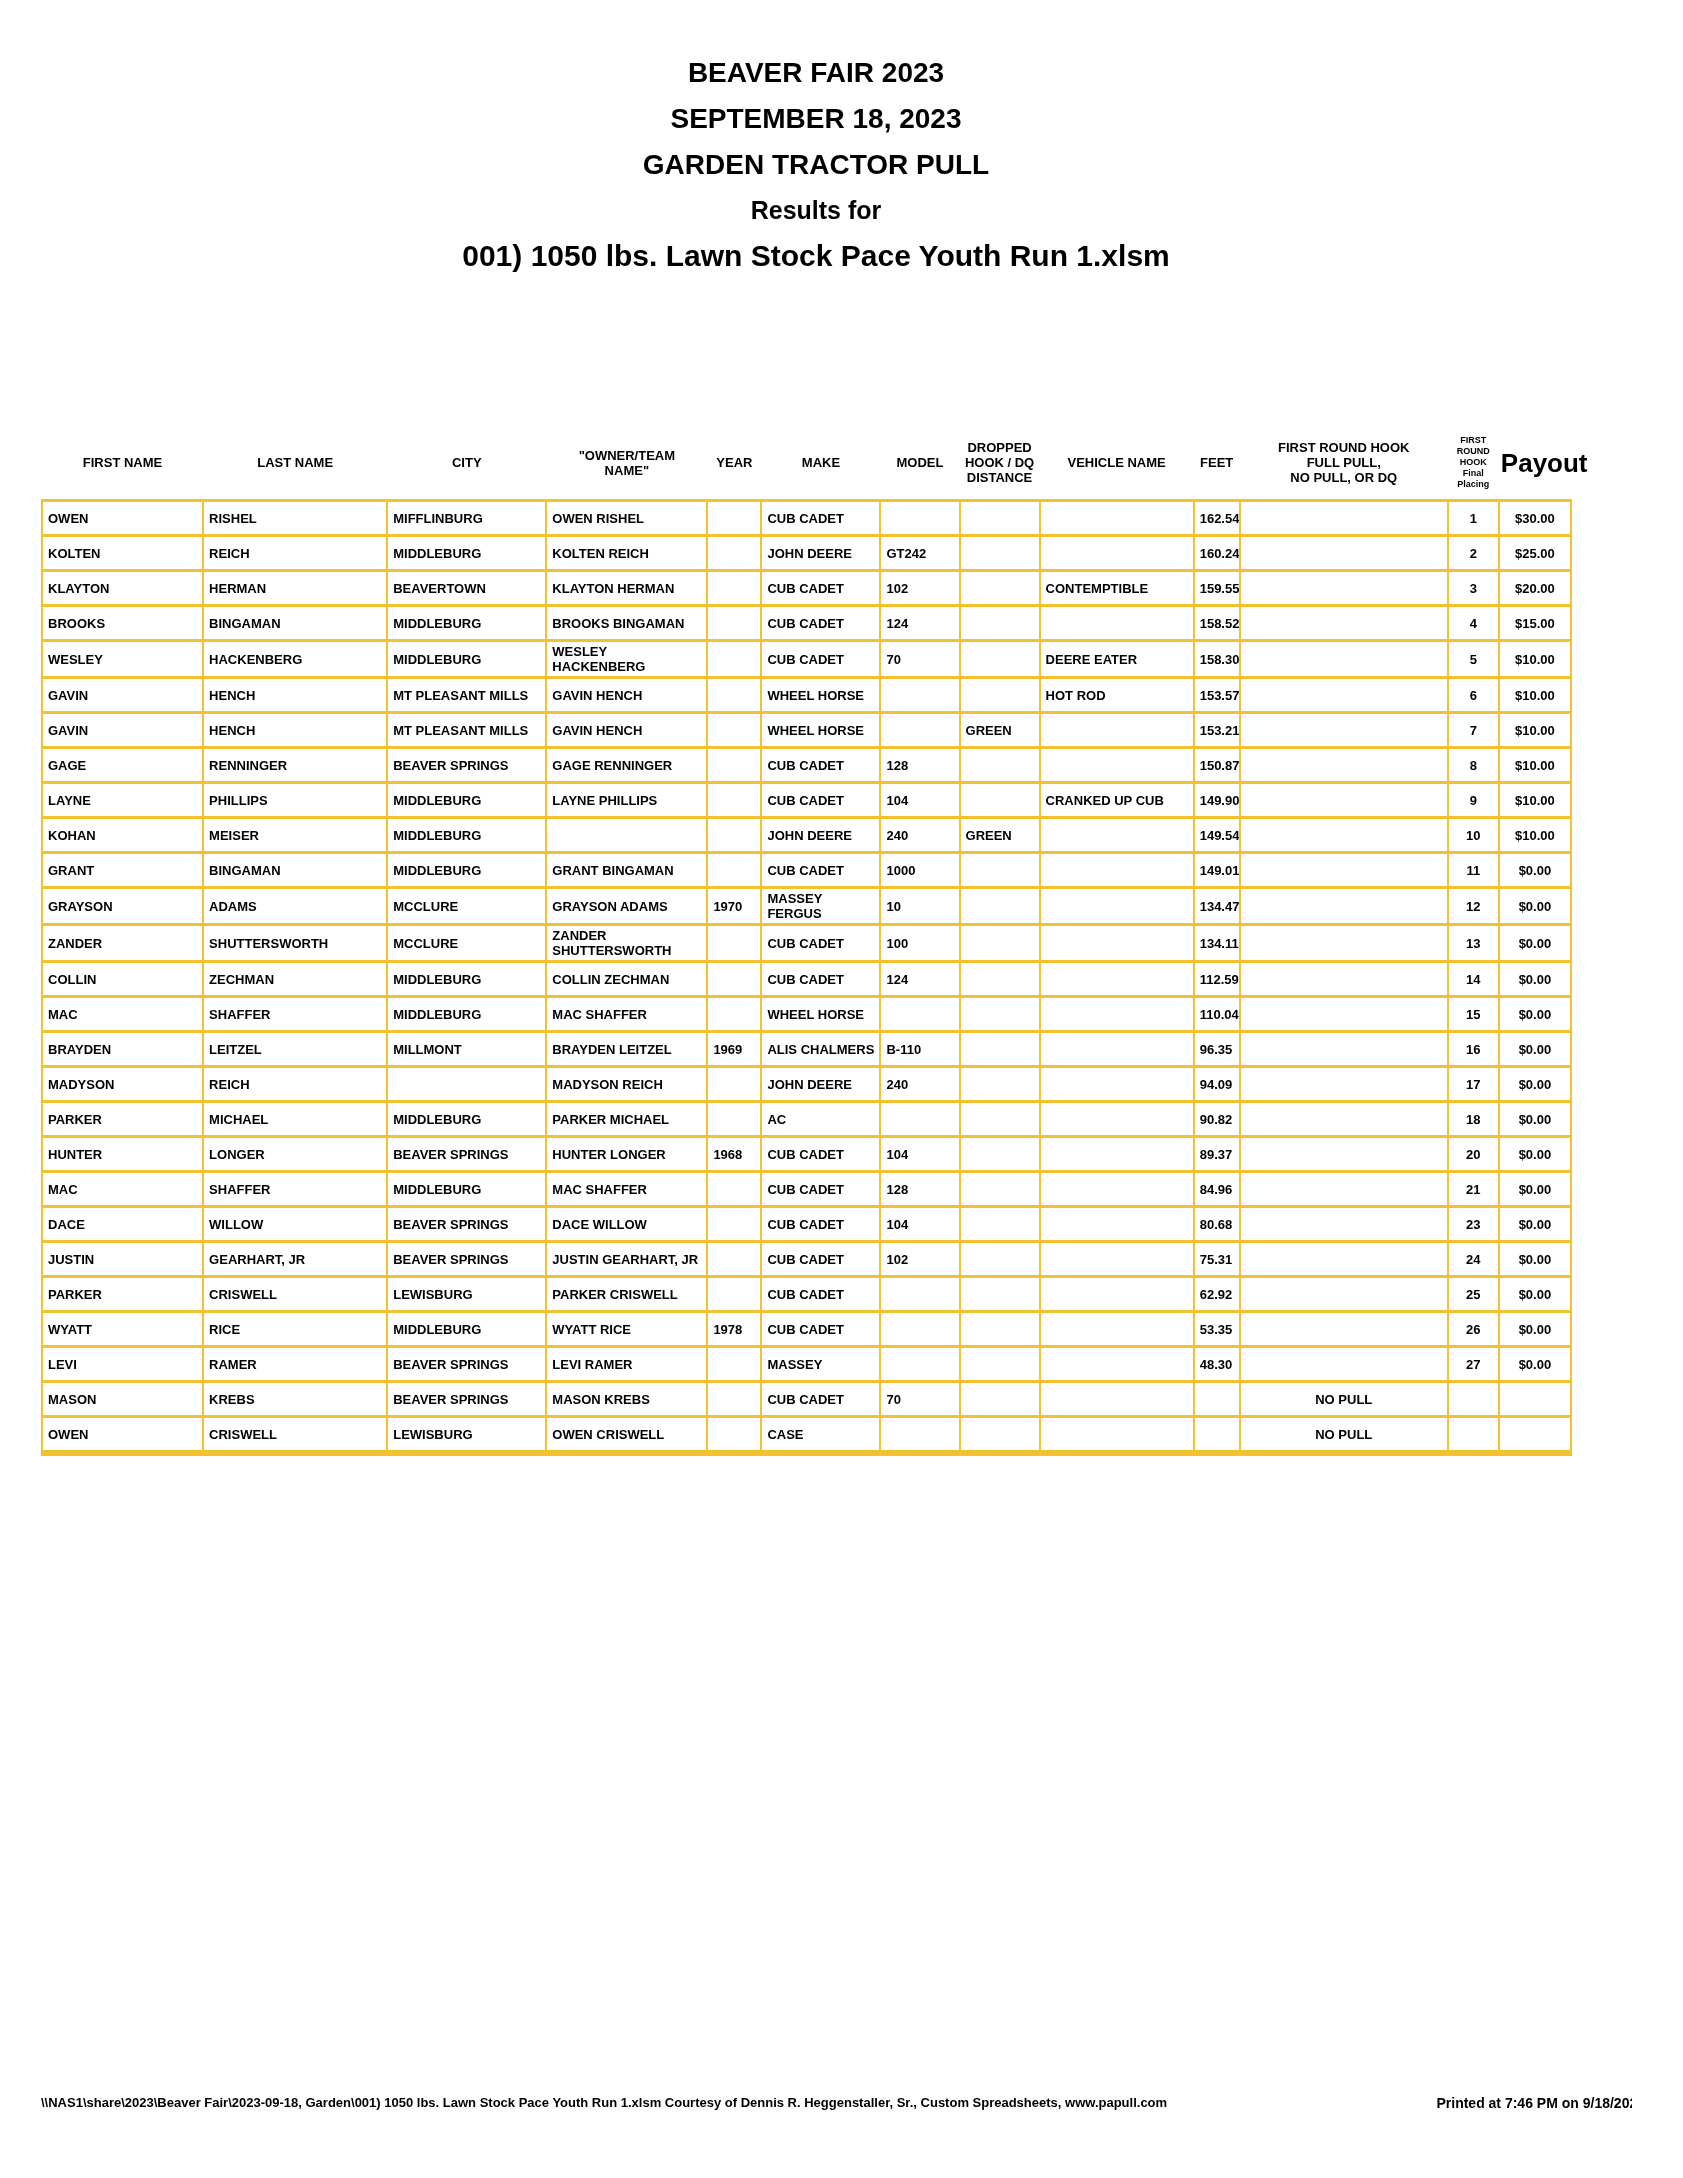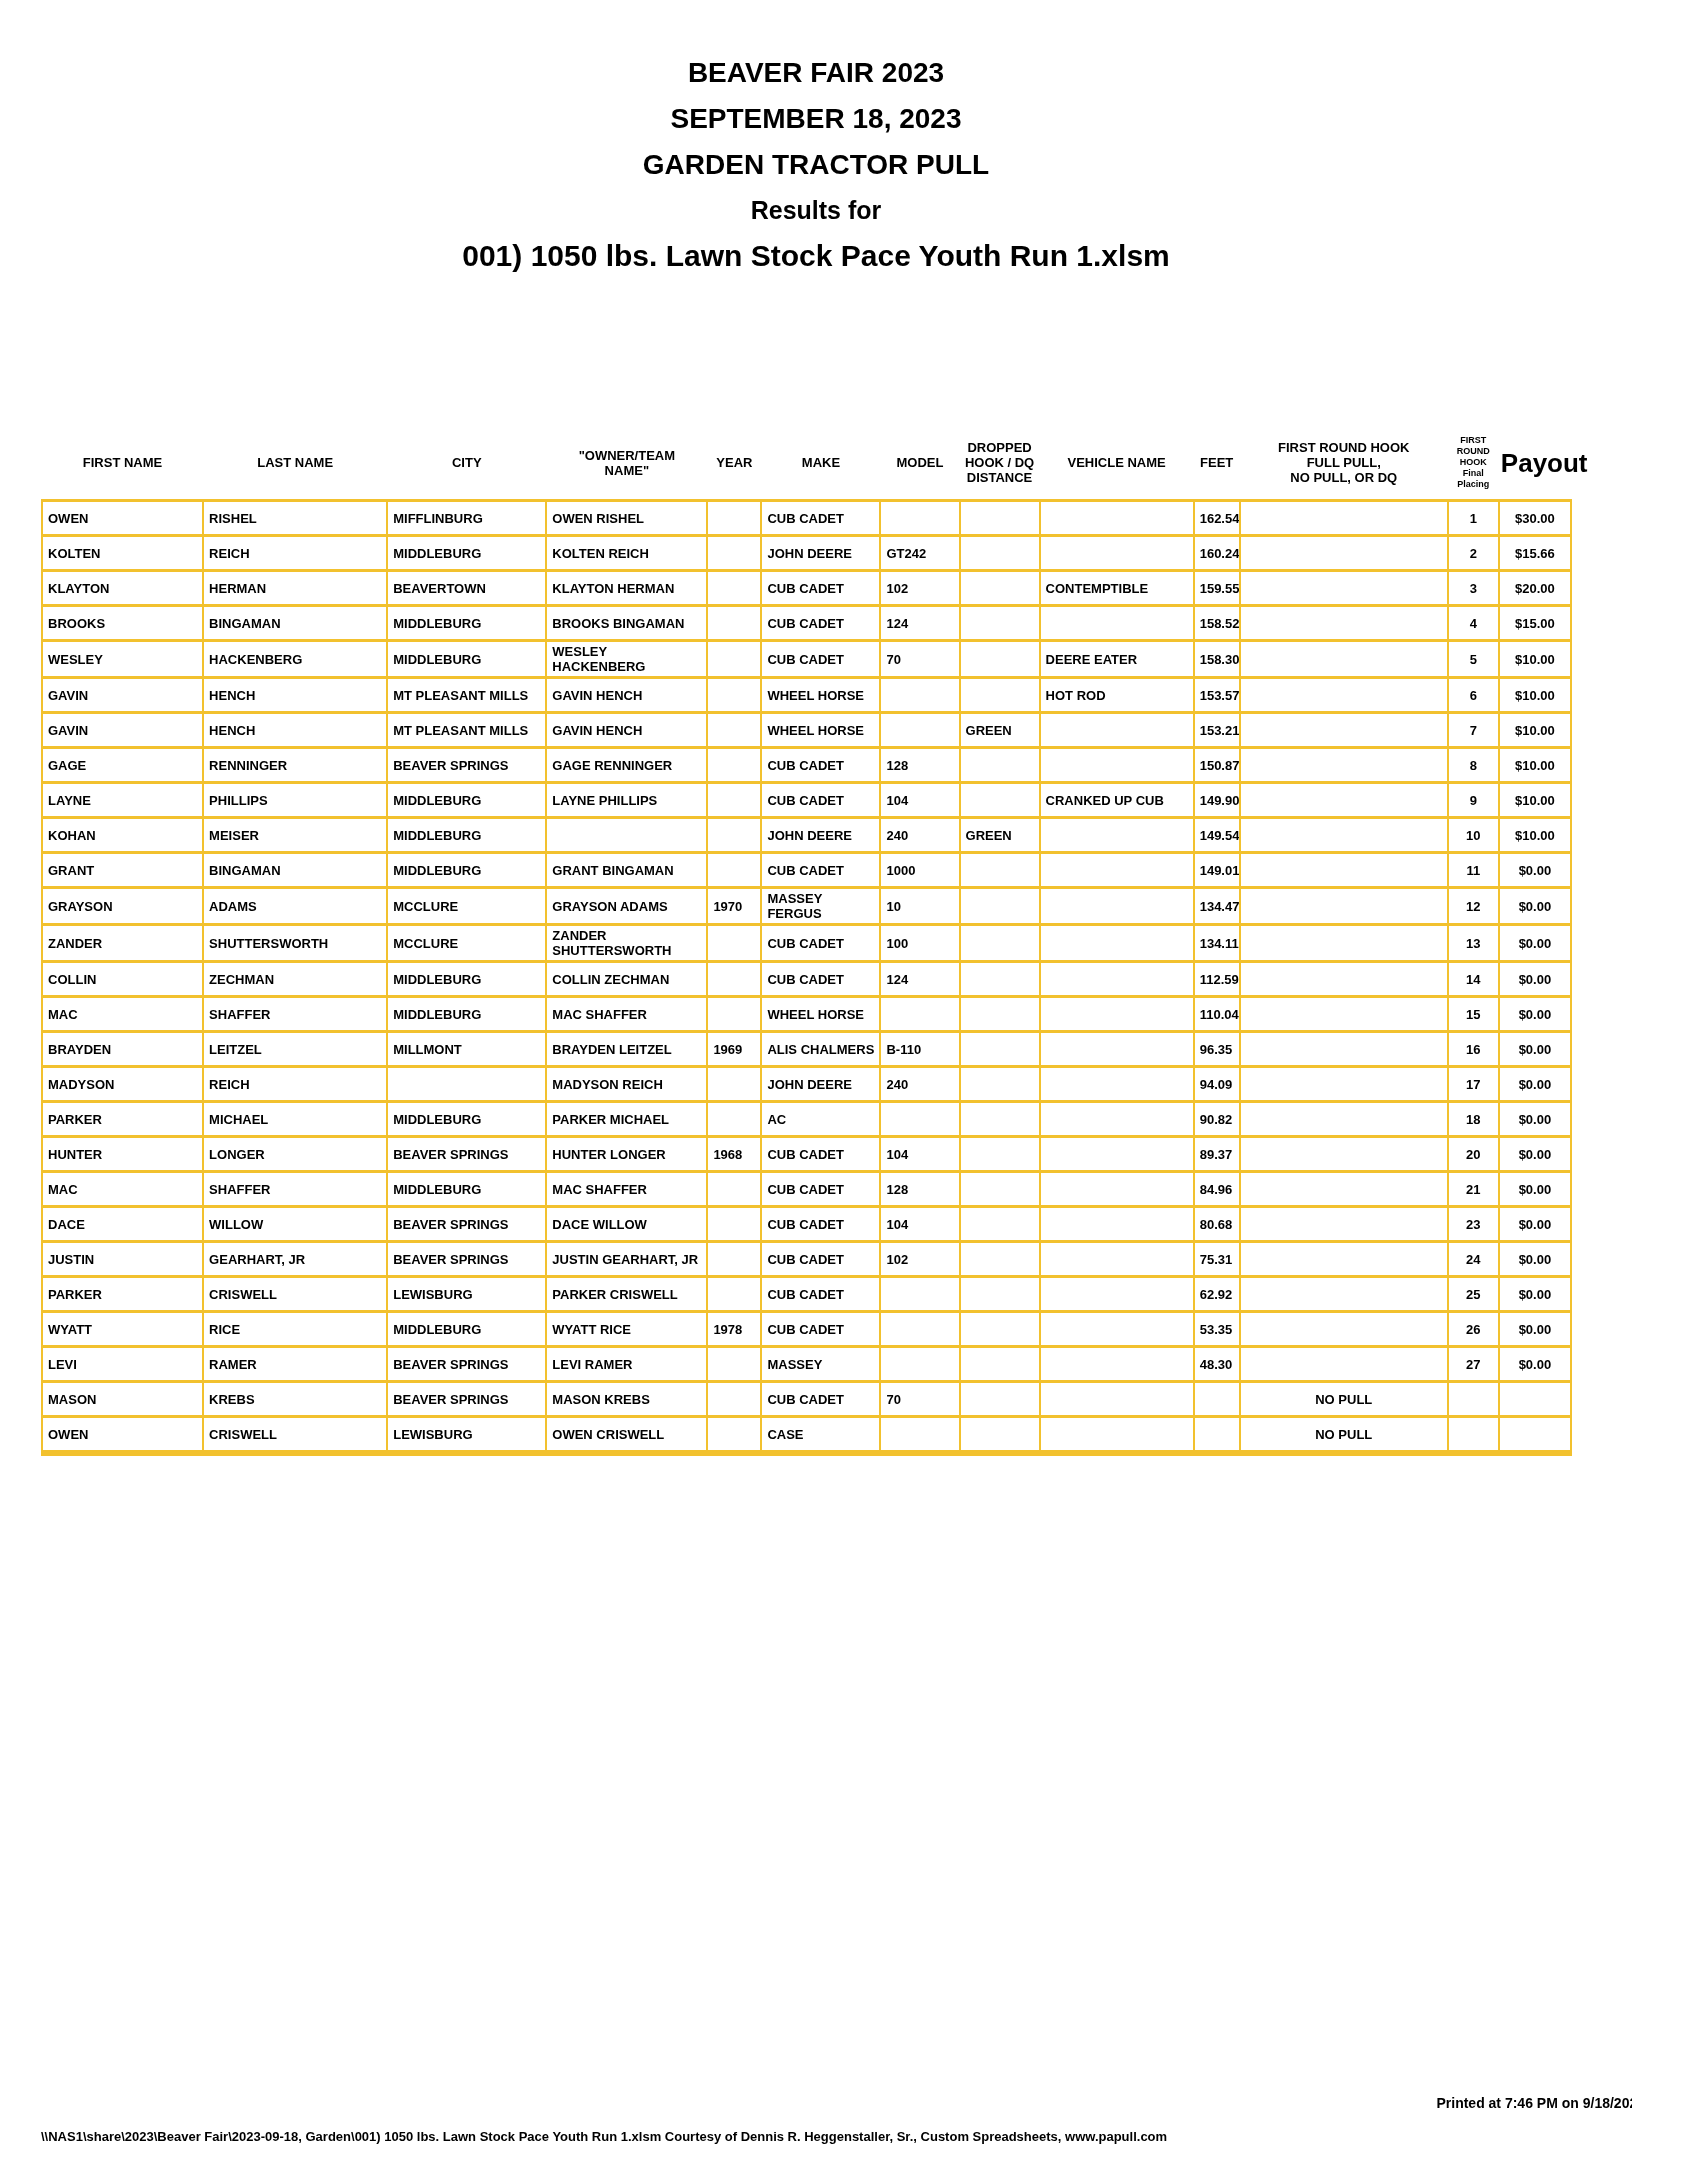--- a/index.html
+++ b/index.html
@@ -36,21 +36,21 @@
     padding:2px 5px;height:28px;vertical-align:middle;
     line-height:15px;overflow:hidden;
   }
   table.results td.center{text-align:center;}
   table.results tbody tr:last-child td{border-bottom-width:6px;}
 
   .footer{
     position:absolute;top:2095px;left:41px;width:1604px;
     font-size:13px;font-weight:bold;white-space:nowrap;
   }
-  .footer-path{float:left;margin-top:34px;}
+  .footer-path{float:left;}
   .footer-printed{float:right;font-size:14px;}
 </style>
 </head>
 <body>
 
 <div class="page">
 
   <div class="titles">
     <div class="title-l1">BEAVER FAIR 2023</div>
     <div class="title-l2">SEPTEMBER 18, 2023</div>
@@ -121,21 +121,21 @@
           <td>MIDDLEBURG</td>
           <td>KOLTEN REICH</td>
           <td></td>
           <td>JOHN DEERE</td>
           <td>GT242</td>
           <td></td>
           <td></td>
           <td>160.24</td>
           <td class="center"></td>
           <td class="center">2</td>
-          <td class="center">$15.66</td>
+          <td class="center">$25.00</td>
         </tr>
         <tr>
           <td>KLAYTON</td>
           <td>HERMAN</td>
           <td>BEAVERTOWN</td>
           <td>KLAYTON HERMAN</td>
           <td></td>
           <td>CUB CADET</td>
           <td>102</td>
           <td></td>

